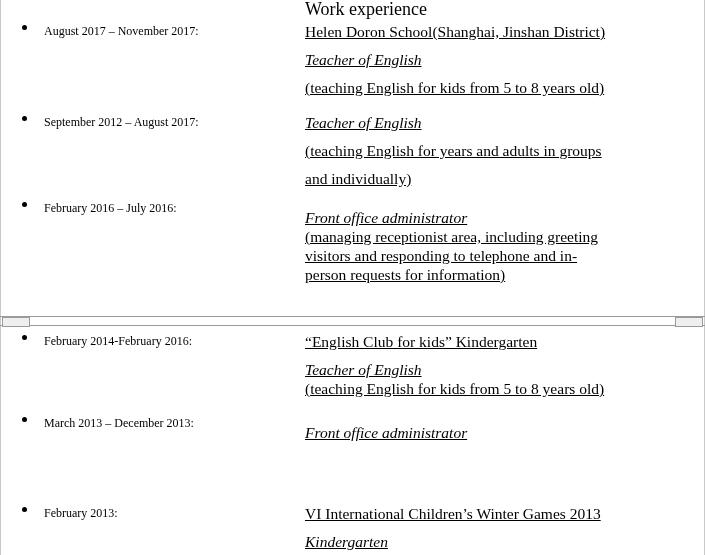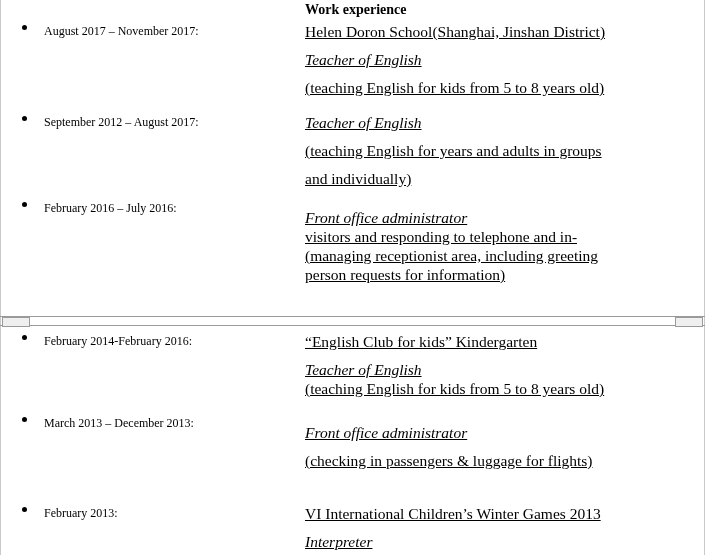--- a/index.html
+++ b/index.html
@@ -31,22 +31,22 @@
     background: #c9c9c9;
   }
   .edge-left  { left: 0px; }
   .edge-right { right: 0px; }
 
   
   .doc-title {
     position: absolute;
     top: 0px;
     left: 305px;
-    font-weight: bold;
-    font-size: 14px;
+    font-weight: normal;
+    font-size: 18px;
     line-height: 19px;
     white-space: nowrap;
   }
 
   
   .entry {
     position: absolute;
     left: 14px;
     width: 680px;
   }
@@ -143,22 +143,22 @@
       <div class="line">and individually)</div>
     </div>
   </div>
 
   <div class="entry" style="top:199px;">
     <span class="bullet"></span>
     <div class="date">February 2016 – July 2016:</div>
     <div class="detail-col">
       <div class="gap-sm"></div>
       <div class="line italic">Front office administrator</div>
+      <div class="line">(managing receptionist area, including greeting</div>
       <div class="line">visitors and responding to telephone and in-</div>
-      <div class="line">(managing receptionist area, including greeting</div>
       <div class="line">person requests for information)</div>
     </div>
   </div>
 
   <div class="page-break" style="top:314px;">
     <div class="rule-top"></div>
     <div class="rule-bot"></div>
     <div class="handle left"></div>
     <div class="handle right"></div>
   </div>
@@ -174,27 +174,26 @@
     </div>
   </div>
 
   <div class="entry" style="top:414px;">
     <span class="bullet"></span>
     <div class="date">March 2013 – December 2013:</div>
     <div class="detail-col">
       <div class="gap-sm"></div>
       <div class="line italic">Front office administrator</div>
       <div class="gap-sm"></div>
-      <div class="line">(checking in passengers &amp; luggage for flights)</div>
     </div>
   </div>
 
   <div class="entry" style="top:504px;">
     <span class="bullet"></span>
     <div class="date">February 2013:</div>
     <div class="detail-col">
       <div class="line">VI International Children’s Winter Games 2013</div>
       <div class="gap-sm"></div>
-      <div class="line italic">Interpreter</div>
+      <div class="line italic">Kindergarten</div>
     </div>
   </div>
 
 </div>
 
 </body></html>

